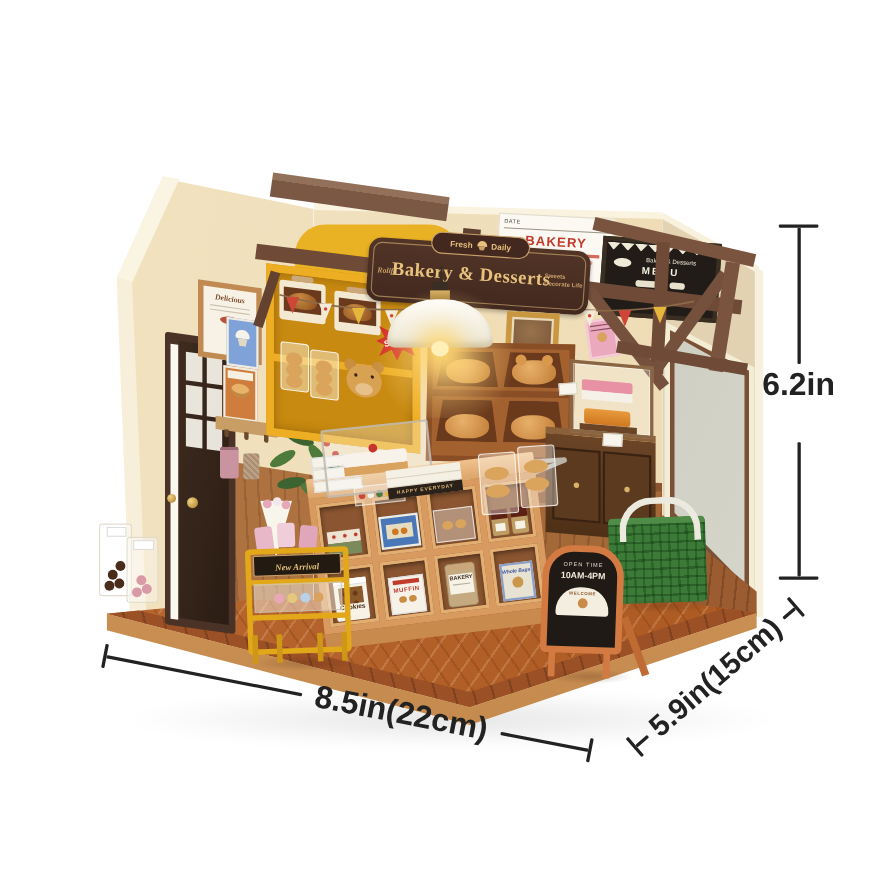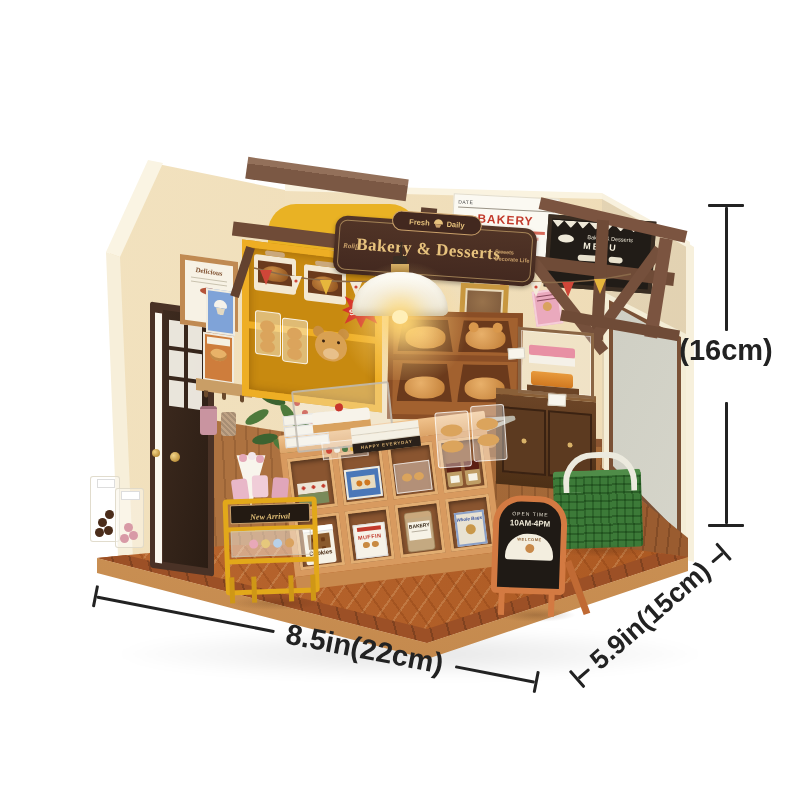--- a/index.html
+++ b/index.html
@@ -743,21 +743,21 @@
       </div>
     </div>
     <div class="os-leg" style="left:8px"></div>
     <div class="os-leg" style="left:58px"></div>
   </div>
 
   <div class="abs dim" id="dim-height">
     <div class="cap" style="top:4px"></div>
     <div class="vline" style="top:7px;height:124px"></div>
     <div class="txt">
-      <div class="dim-text">(16cm)</div>
+      <div class="dim-text">6.2in</div>
     </div>
     <div class="vline" style="top:202px;height:122px"></div>
     <div class="cap" style="top:324px"></div>
   </div>
   <div class="abs dim" id="dim-width">
     <div class="cap-v"></div>
     <div class="hline"></div>
     <div class="dim-text dim-pad">8.5in(22cm)</div>
     <div class="hline" style="flex:0.45"></div>
     <div class="cap-v"></div>

